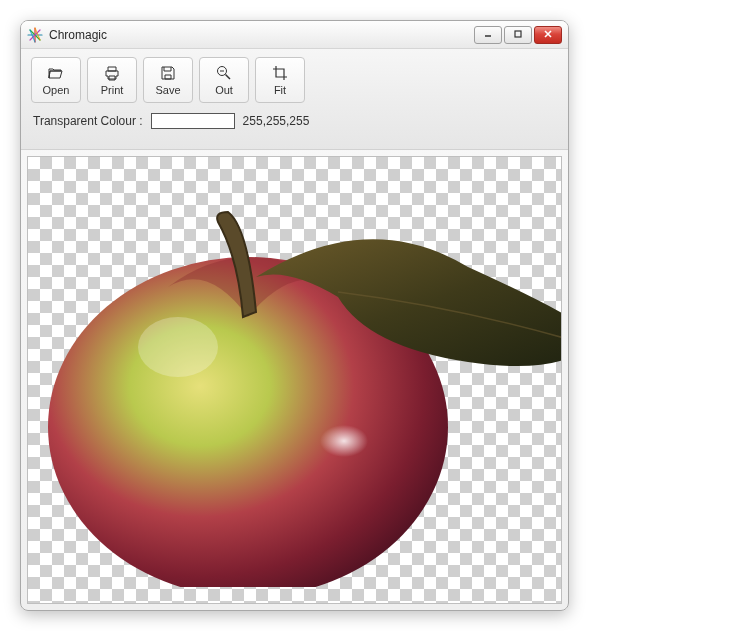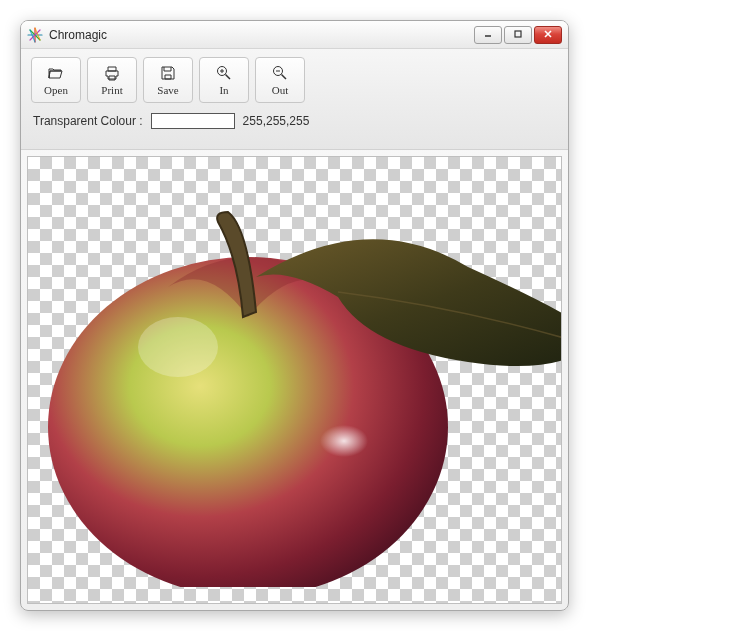--- a/index.html
+++ b/index.html
@@ -77,21 +77,20 @@
     background: linear-gradient(#fefefe, #f0f0f0);
     display: flex;
     flex-direction: column;
     align-items: center;
     justify-content: center;
     gap: 3px;
     cursor: pointer;
     font-size: 11px;
     color: #333;
     box-shadow: inset 0 1px 0 #fff;
-    font-family: Liberation Serif, serif;
   }
   .tbtn .ico { width: 18px; height: 18px; display:flex; align-items:center; justify-content:center; }
   .tbtn .ico svg { width: 18px; height: 18px; }
   .tbtn .lbl { line-height: 1; }
   .infobar {
     padding: 4px 12px 20px 12px;
     display: flex;
     align-items: center;
     gap: 8px;
     font-size: 12px;
@@ -194,35 +193,32 @@
             <path d="M3 3h10l2 2v10H3V3z M5 3v4h7V3 M6 11h6v4H6z" fill="none" stroke="#333" stroke-width="1"></path>
           </svg>
       </span>
       <span class="lbl">Save</span>
     </div>
     <div class="tbtn">
       <span class="ico">
         <svg viewBox="0 0 18 18">
             <circle cx="7" cy="7" r="4.5" fill="none" stroke="#333"></circle>
             <line x1="10.5" y1="10.5" x2="15" y2="15" stroke="#333" stroke-width="1.5"></line>
-            <line x1="7" y1="5" x2="7" y2="9" stroke="#333"></line>
             <line x1="5" y1="7" x2="9" y2="7" stroke="#333"></line>
           </svg>
       </span>
-      <span class="lbl">In</span>
-    </div>
-    <div class="tbtn">
-      <span class="ico">
-        <svg viewBox="0 0 18 18">
-            <circle cx="7" cy="7" r="4.5" fill="none" stroke="#333"></circle>
-            <line x1="10.5" y1="10.5" x2="15" y2="15" stroke="#333" stroke-width="1.5"></line>
-            <line x1="5" y1="7" x2="9" y2="7" stroke="#333"></line>
-          </svg>
-      </span>
       <span class="lbl">Out</span>
+    </div>
+    <div class="tbtn">
+      <span class="ico">
+        <svg viewBox="0 0 18 18" stroke="#333" fill="none" stroke-width="1.2">
+            <path d="M5 2v11h11 M2 5h11v11"></path>
+          </svg>
+      </span>
+      <span class="lbl">Fit</span>
     </div>
   </div>
 
   <div class="infobar">
     <span>Transparent Colour :</span>
     <span class="swatch" style="background:#ffffff"></span>
     <span>255,255,255</span>
   </div>
 
   <div class="canvas-wrap">

